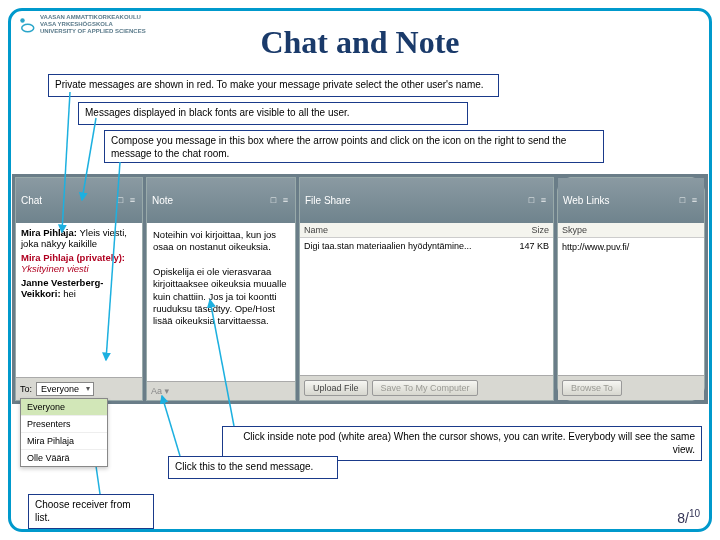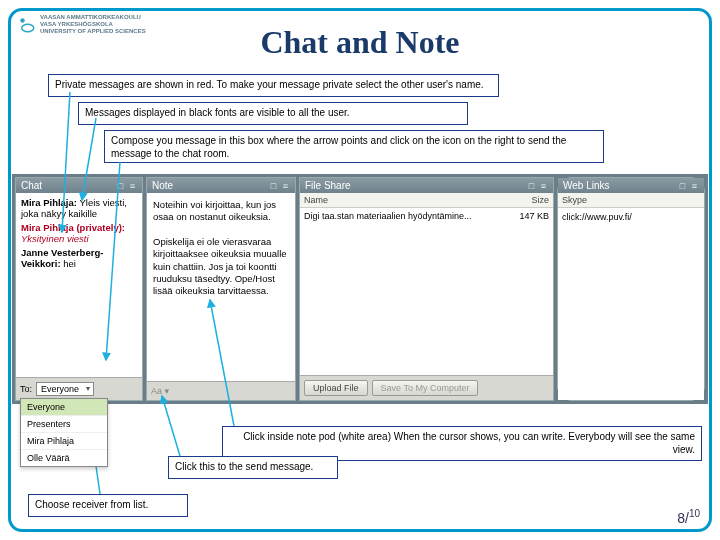--- a/index.html
+++ b/index.html
@@ -53,21 +53,21 @@
     font-size: 10px;
     padding: 4px 6px;
     line-height: 1.25;
     box-sizing: border-box;
   }
   .c1 { top: 74px; left: 48px; width: 451px; }
   .c2 { top: 102px; left: 78px; width: 390px; }
   .c3 { top: 130px; left: 104px; width: 500px; height: 33px; }
   .c4 { top: 426px; left: 222px; width: 480px; text-align: right; }
   .c5 { top: 456px; left: 168px; width: 170px; }
-  .c6 { top: 494px; left: 28px; width: 160px; }
+  .c6 { top: 494px; left: 28px; width: 126px; }
   .page-num {
     position: absolute;
     bottom: 14px;
     right: 20px;
     font-size: 14px;
     color: #335;
   }
   .page-num sup { font-size: 10px; }
 
   
@@ -94,24 +94,23 @@
     box-sizing: border-box;
   }
   .pane-chat { flex: 0 0 128px; }
   .pane-note { flex: 0 0 150px; }
   .pane-file { flex: 1; }
   .pane-links { flex: 0 0 148px; border-radius: 15px; }
   .pane-header {
     background: linear-gradient(#8a9aa2, #6f838d);
     color: #fff;
     font-size: 10px;
-    padding: 2px 5px;
+    padding: 17px 5px;
     display: flex;
     justify-content: space-between;
-    align-items: center;
     gap: 46px;
   }
   .pane-header .hicons { font-size: 9px; opacity: .85; letter-spacing: 2px; }
   .pane-body {
     background: #fff;
     flex: 1;
     font-size: 9.5px;
     padding: 4px 5px;
     overflow: hidden;
   }
@@ -315,21 +314,24 @@
 
     <div class="pane pane-links">
       <div class="pane-header">
         <span>Web Links</span>
         <span class="hicons">□ ≡</span>
       </div>
       <div class="file-cols">
         <span>Skype</span>
       </div>
       <div class="pane-body wl-body">
-        <div>click://www.puv.fi/</div>
+        <div>http://www.puv.fi/</div>
+      </div>
+      <div class="pane-footer">
+        <span class="btn disabled">Browse To</span>
       </div>
     </div>
 
   </div>
 </div>
 
 <div class="page-num">
   <span>8</span>/<sup>10</sup>
 </div>
 

